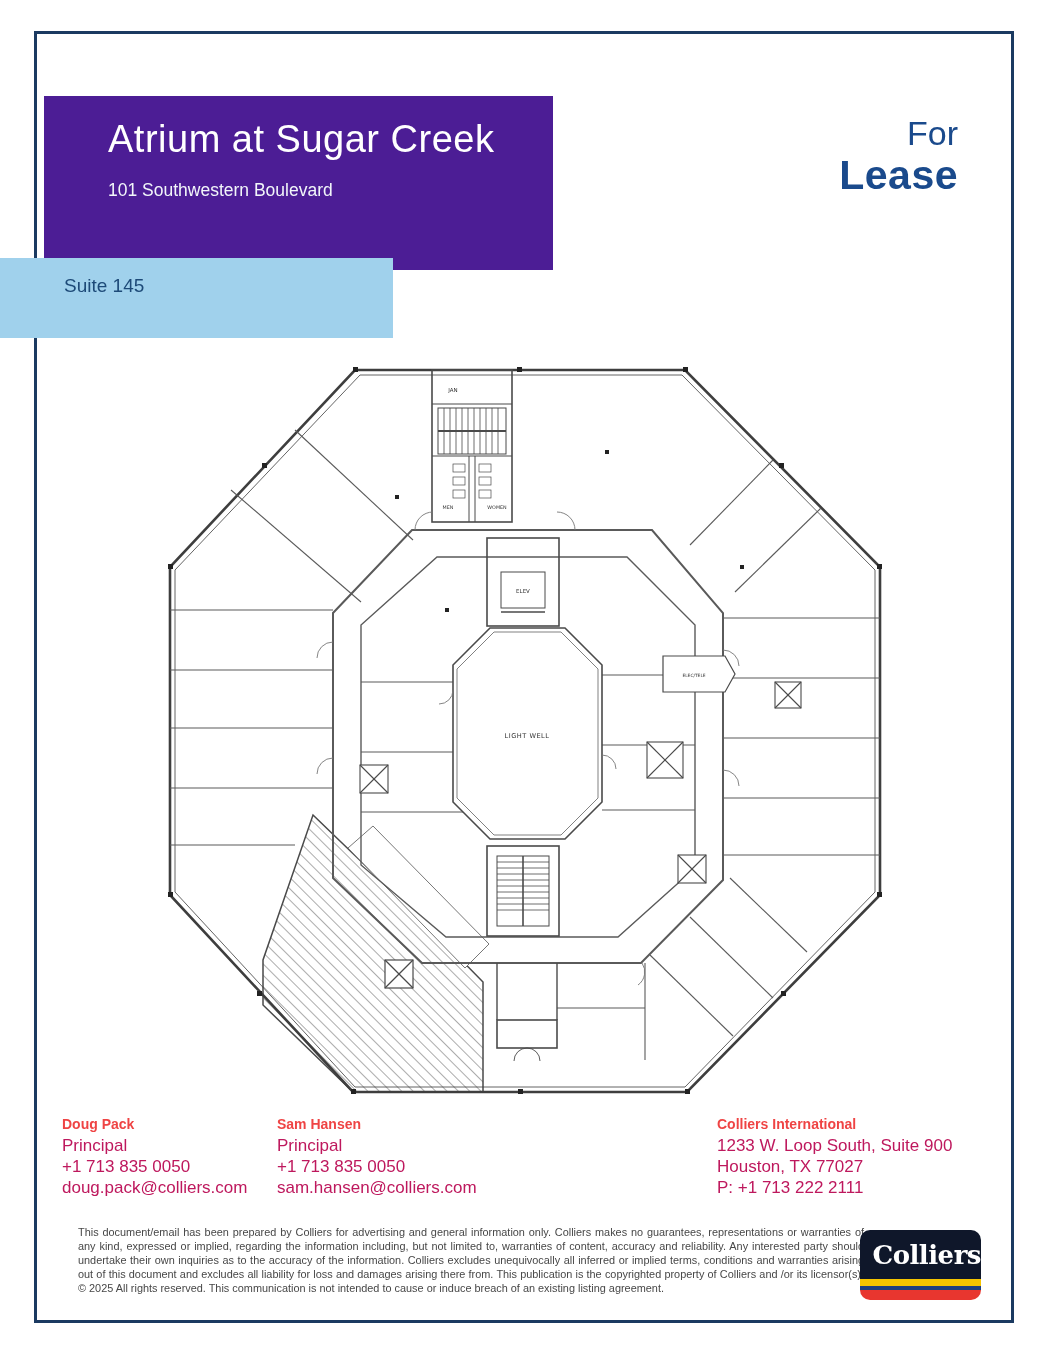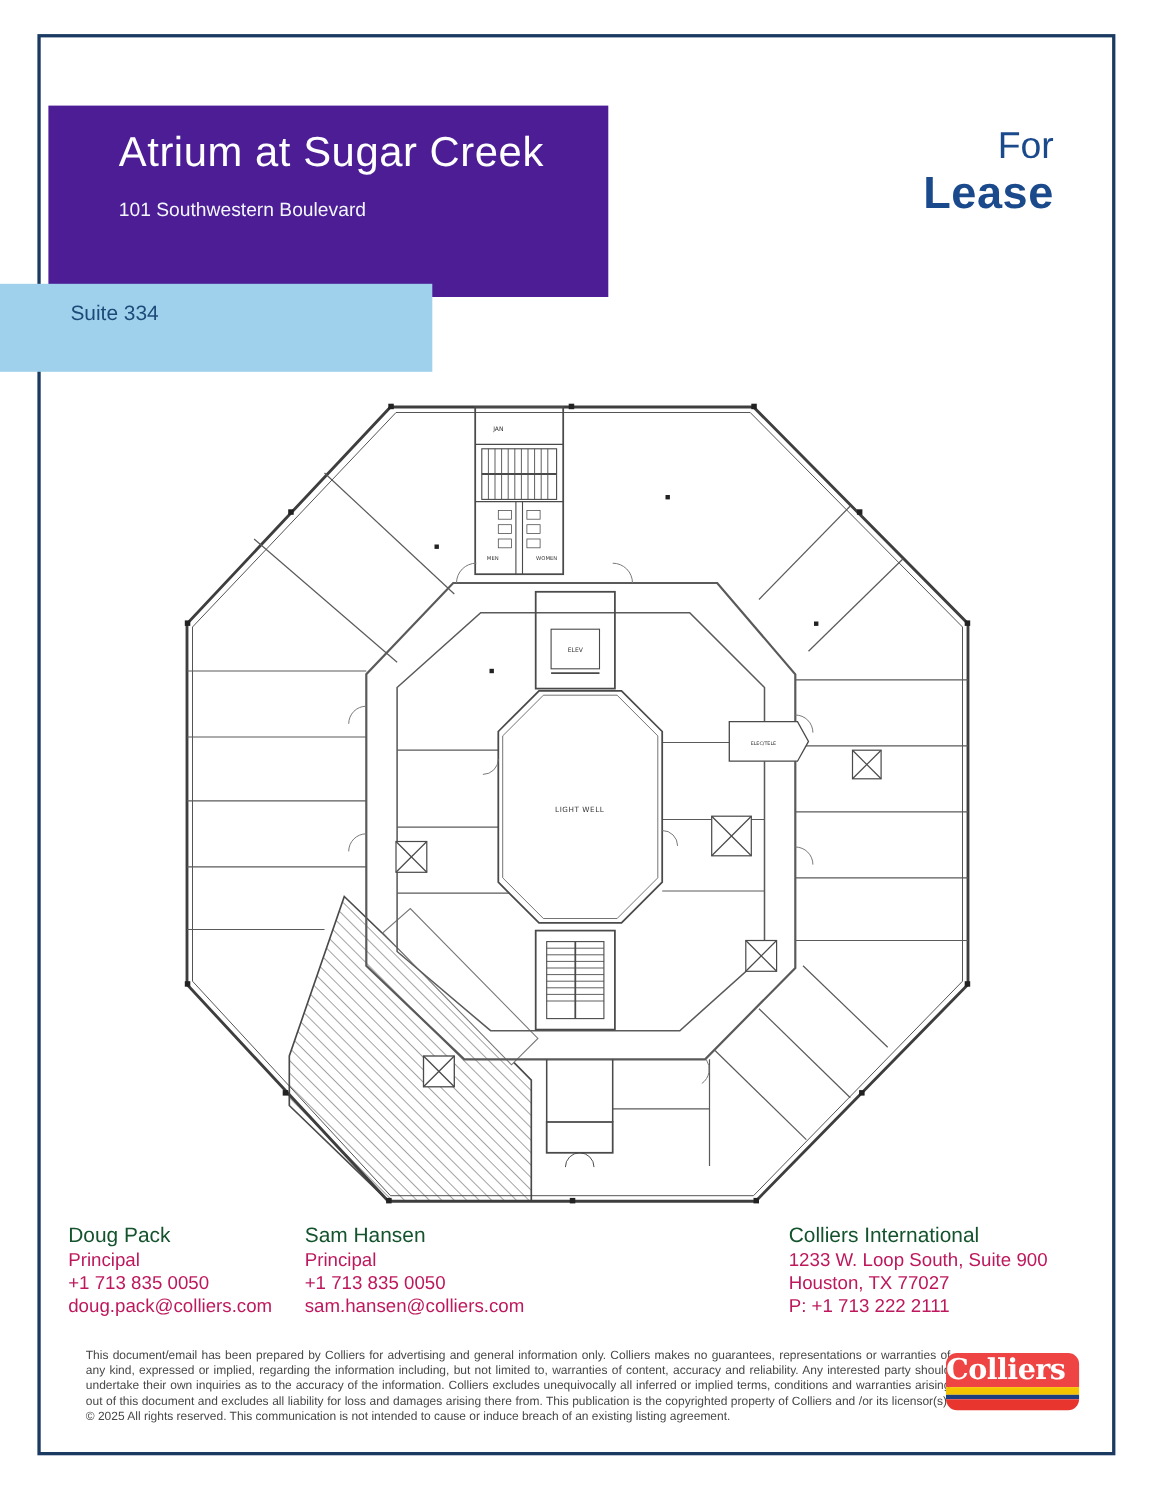--- a/index.html
+++ b/index.html
@@ -31,30 +31,30 @@
   }
   .for-lease{
     position:absolute;top:114px;right:88px;text-align:right;z-index:2;color:#1a4a8c;
   }
   .for-lease .for{font-size:34px;font-weight:300;line-height:1.15;}
   .for-lease .lease{font-size:41px;font-weight:700;line-height:1.1;letter-spacing:.5px;}
   .plan-wrap{position:absolute;left:145px;top:360px;width:760px;height:740px;z-index:2;}
   .contacts{position:absolute;left:0;top:1113px;width:1046px;z-index:2;}
   .contact{position:absolute;top:0;}
   .c1{left:62px;} .c2{left:277px;} .c3{left:717px;}
-  .contact .name{font-size:19px;font-weight:400;color:#14532d;line-height:22px;}
+  .contact .name{font-size:14px;font-weight:700;color:#ef4444;line-height:22px;}
   .contact .line{font-size:17px;color:#be185d;line-height:21px;}
   .legal{
     position:absolute;left:62px;top:1226px;width:786px;z-index:2;
     font-size:10.9px;line-height:13.9px;color:#474747;text-align:justify;margin-left:16px;
   }
   .logo{position:absolute;left:860px;top:1230px;width:121px;z-index:2;}
   .logo .box{
-    height:31px;background:#ef4444;border-radius:10px 10px 0 0;
-    display:flex;align-items:center;justify-content:flex-start;
+    height:49px;background:#0f172a;border-radius:10px 10px 0 0;
+    display:flex;align-items:center;justify-content:flex-end;
   }
   .logo .word{
     font-family:"DejaVu Serif",serif;font-weight:600;font-size:26px;color:#ffffff;letter-spacing:-.5px;
   }
   .logo .bar-y{height:7px;background:#f5c400;}
   .logo .bar-b{height:4px;background:#1e3f7e;}
   .logo .bar-r{height:10px;background:#e8362f;border-radius:0 0 10px 10px;}
   svg text{font-family:"DejaVu Sans",sans-serif;fill:#333;}
 </style>
 </head>
@@ -71,21 +71,21 @@
     </div>
   </div>
 
   <div class="for-lease">
     <div class="for">For</div>
     <div class="lease">Lease</div>
   </div>
 
   <div class="band-light">
     <div class="suite-text">
-      <div>Suite 334</div>
+      <div>Suite 145</div>
     </div>
   </div>
 
   <div class="plan-wrap">
     <svg viewBox="0 0 760 740" width="760" height="740">
       <defs>
         <pattern id="hatch" patternUnits="userSpaceOnUse" width="8" height="8" patternTransform="rotate(-45)">
           <line x1="0" y1="0" x2="0" y2="8" stroke="#909090" stroke-width="1.5"></line>
         </pattern>
       </defs>

